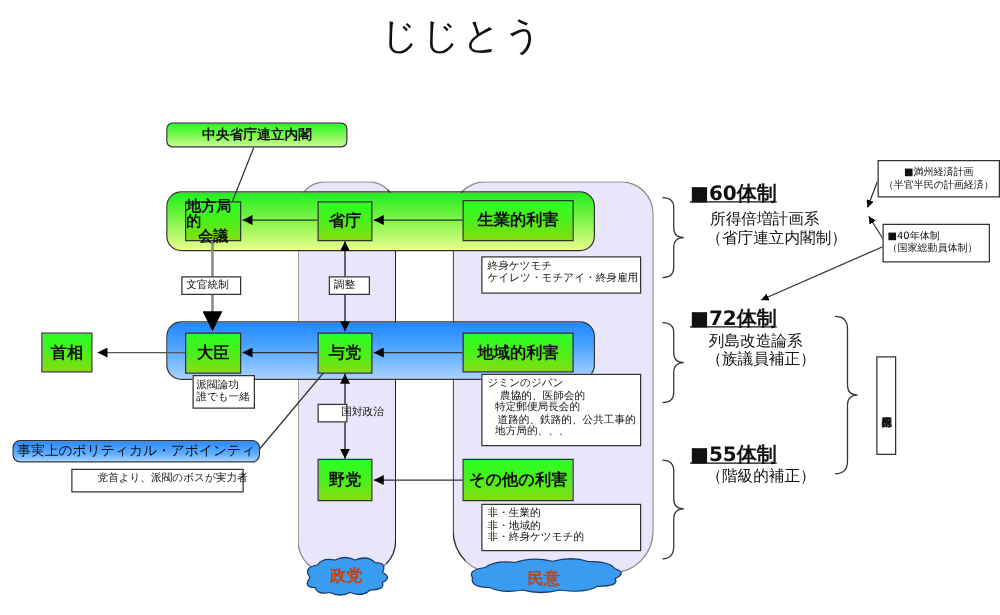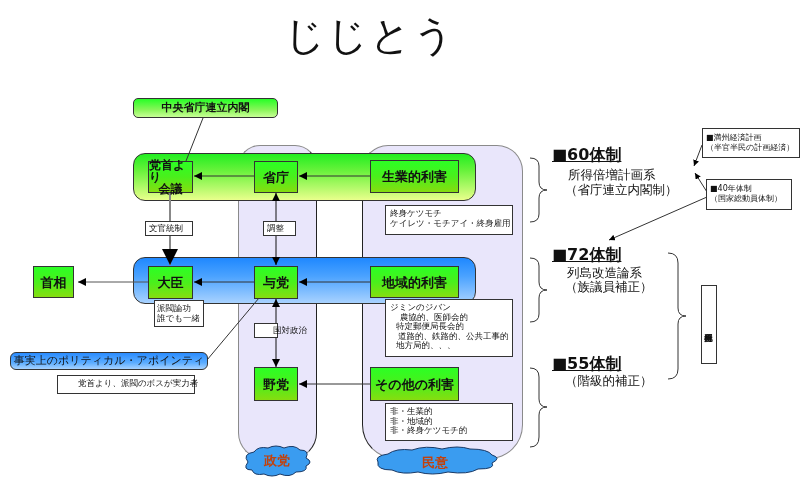--- a/index.html
+++ b/index.html
@@ -1,19 +1,19 @@
 <!DOCTYPE html>
 <html><head>
 <meta charset="utf-8">
 <style>
   html, body { margin: 0; padding: 0; background: #ffffff; }
   body { width: 800px; height: 492px; overflow: hidden; position: relative;
          font-family: "DejaVu Sans", "Liberation Sans", sans-serif; color: #111; }
   .abs { position: absolute; box-sizing: border-box; }
-  .title { left: 0; top: 8px; width: 740px; text-align: center; font-size: 40px; font-weight: normal; letter-spacing: 2px; }
+  .title { left: 0; top: 8px; width: 740px; text-align: center; font-size: 30px; font-weight: normal; letter-spacing: 2px; }
   .column { background: #e9e6fb; border: 1.5px solid #8a8a8a; border-radius: 22px 22px 26px 26px; z-index: 1; }
   .col-party { left: 238px; top: 145px; width: 79px; height: 314px; border-right-color: #222; }
   .col-public { left: 362px; top: 145px; width: 161px; height: 314px; border-left-color: #222; border-radius: 26px 26px 34px 34px; }
   .band { border: 1px solid #333; border-radius: 12px; z-index: 2; }
   .band-green { left: 133px; top: 153px; width: 343px; height: 48px;
                 background: linear-gradient(to bottom, #22ee22 0%, #66f23a 35%, #e9ff8c 100%); }
   .band-blue { left: 133px; top: 257px; width: 343px; height: 47px;
                background: linear-gradient(to bottom, #1f88ff 0%, #4aa2ff 40%, #a8d2ff 100%); }
   svg.overlay { position: absolute; left: 0; top: 0; width: 800px; height: 492px; z-index: 3; }
   .node { z-index: 4; border: 1px solid #333;
@@ -80,21 +80,21 @@
   <path d="M530,368 q9,0 9,9 v22 q0,8 8,8 q-8,0 -8,8 v22 q0,10 -9,10" fill="none" stroke="#333" stroke-width="1"></path>
   <path d="M668,253 q10,0 10,10 v45 q0,8 8,8 q-8,0 -8,8 v45 q0,10 -10,10" fill="none" stroke="#333" stroke-width="1"></path>
 
   <path d="M248,462 q-6,-8 6,-10 q4,-6 14,-4 q8,-4 16,0 q10,-4 16,2 q10,0 6,8 q8,4 0,8 q2,6 -10,6 q-6,6 -16,2 q-8,4 -16,0 q-10,2 -12,-4 q-10,0 -4,-8 z" fill="#3a9cf0" stroke="#1a3a66" stroke-width="1"></path>
   <path d="M378,462 q-4,-6 10,-8 q8,-6 24,-4 q14,-5 30,-1 q16,-4 28,0 q18,0 22,6 q10,3 0,8 q4,6 -14,6 q-10,6 -30,3 q-16,4 -30,0 q-16,3 -26,-2 q-16,0 -14,-8 z" fill="#3a9cf0" stroke="#1a3a66" stroke-width="1"></path>
 </svg>
 
 <div class="abs cabinet">中央省庁連立内閣</div>
 
 <div class="abs node small" style="left:148px;top:161px;width:45px;height:32px;">
-  <span>党首より</span>
+  <span>地方局的</span>
   <span>会議</span>
 </div>
 <div class="abs node" style="left:254px;top:161px;width:44px;height:32px;">省庁</div>
 <div class="abs node" style="left:370px;top:160px;width:89px;height:33px;">生業的利害</div>
 
 <div class="abs node" style="left:33px;top:266px;width:41px;height:32px;text-align:right;">首相</div>
 <div class="abs node" style="left:148px;top:266px;width:45px;height:33px;">大臣</div>
 <div class="abs node" style="left:254px;top:266px;width:44px;height:33px;">与党</div>
 <div class="abs node" style="left:370px;top:266px;width:89px;height:32px;">地域的利害</div>
 
@@ -138,21 +138,21 @@
 <div class="abs regime-sub" style="left:568px;top:168px;">所得倍増計画系</div>
 <div class="abs regime-sub" style="left:565px;top:183px;">（省庁連立内閣制）</div>
 
 <div class="abs regime-head" style="left:552px;top:245px;">■72体制</div>
 <div class="abs regime-sub" style="left:567px;top:266px;">列島改造論系</div>
 <div class="abs regime-sub" style="left:565px;top:280px;">（族議員補正）</div>
 
 <div class="abs regime-head" style="left:552px;top:354px;">■55体制</div>
 <div class="abs regime-sub" style="left:565px;top:374px;">（階級的補正）</div>
 
-<div class="abs side-note" style="left:702px;top:128px;width:98px;height:30px;">
+<div class="abs side-note" style="left:702px;top:128px;width:98px;height:30px;text-align:center;">
   <span>■満州経済計画</span>
   <span>（半官半民の計画経済）</span>
 </div>
 <div class="abs side-note" style="left:706px;top:179px;width:86px;height:31px;">
   <span>■40年体制</span>
   <span>（国家総動員体制）</span>
 </div>
 
 <div class="abs vertical">所得再分配構造</div>
 

